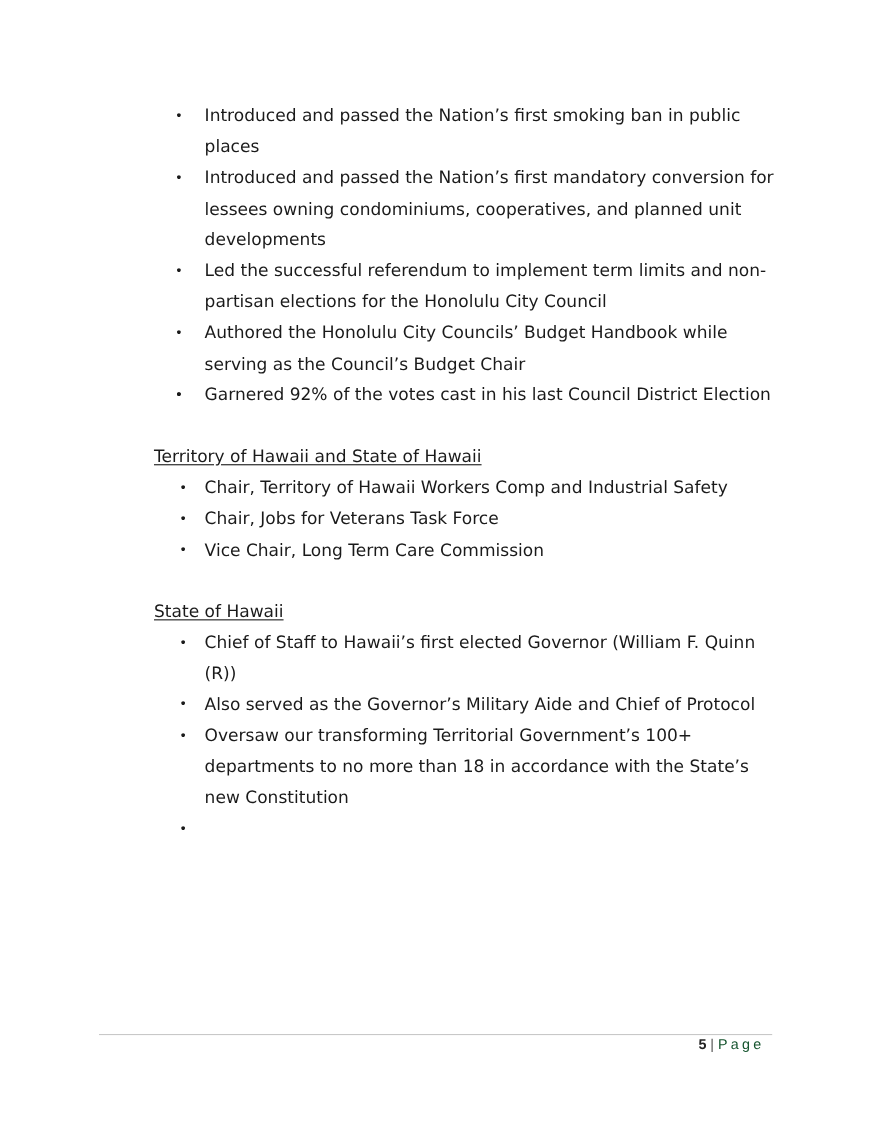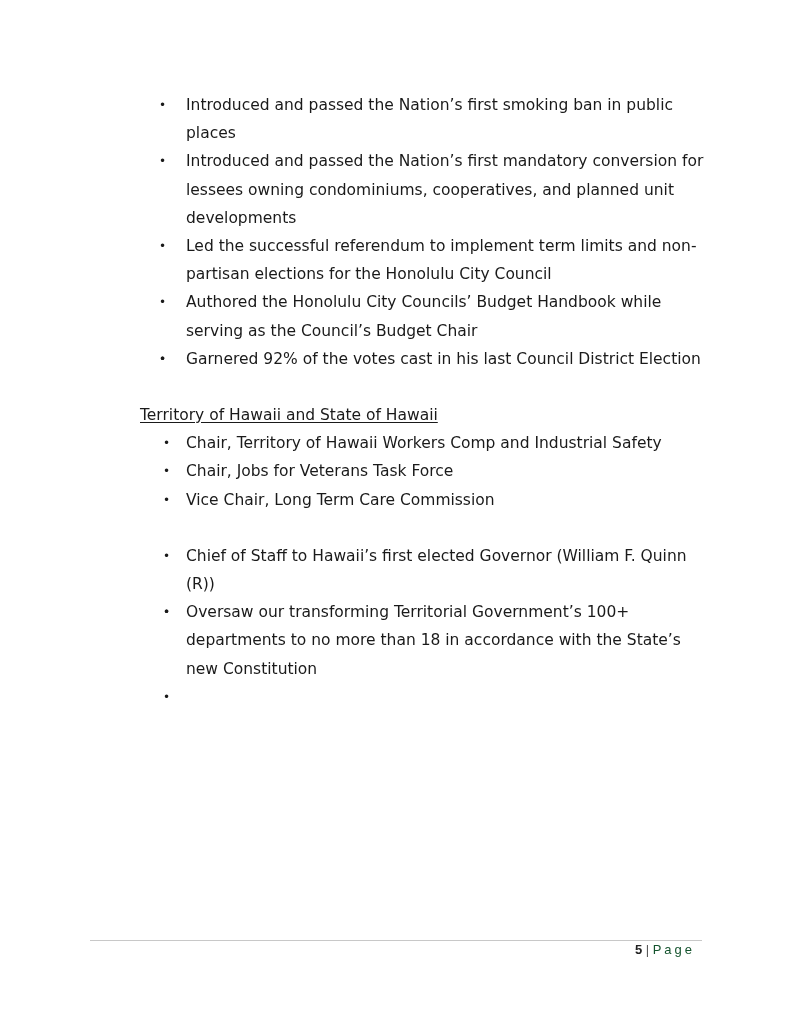--- a/index.html
+++ b/index.html
@@ -41,23 +41,24 @@
 
     <h3 class="section-heading">Territory of Hawaii and State of Hawaii</h3>
     <ul>
       <li><span class="bullet">•</span><span>Chair, Territory of Hawaii Workers Comp and Industrial Safety</span></li>
       <li><span class="bullet">•</span><span>Chair, Jobs for Veterans Task Force</span></li>
       <li><span class="bullet">•</span><span>Vice Chair, Long Term Care Commission</span></li>
     </ul>
 
     <div class="gap"></div>
 
+    <h3 class="section-heading">State of Hawaii</h3>
     <ul>
       <li><span class="bullet">•</span><span>Chief of Staff to Hawaii’s first elected Governor (William F. Quinn (R))</span></li>
-      <li><span class="bullet">•</span></li>
+      <li><span class="bullet">•</span><span>Also served as the Governor’s Military Aide and Chief of Protocol</span></li>
       <li><span class="bullet">•</span><span>Oversaw our transforming Territorial Government’s 100+ departments to no more than 18 in accordance with the State’s new Constitution</span></li>
       <li><span class="bullet">•</span></li>
     </ul>
   </div>
 
   <div class="footer-rule"></div>
   <div class="footer">
     <span class="num">5</span><span class="sep">|</span><span class="pg">Page</span>
   </div>
 </div>

